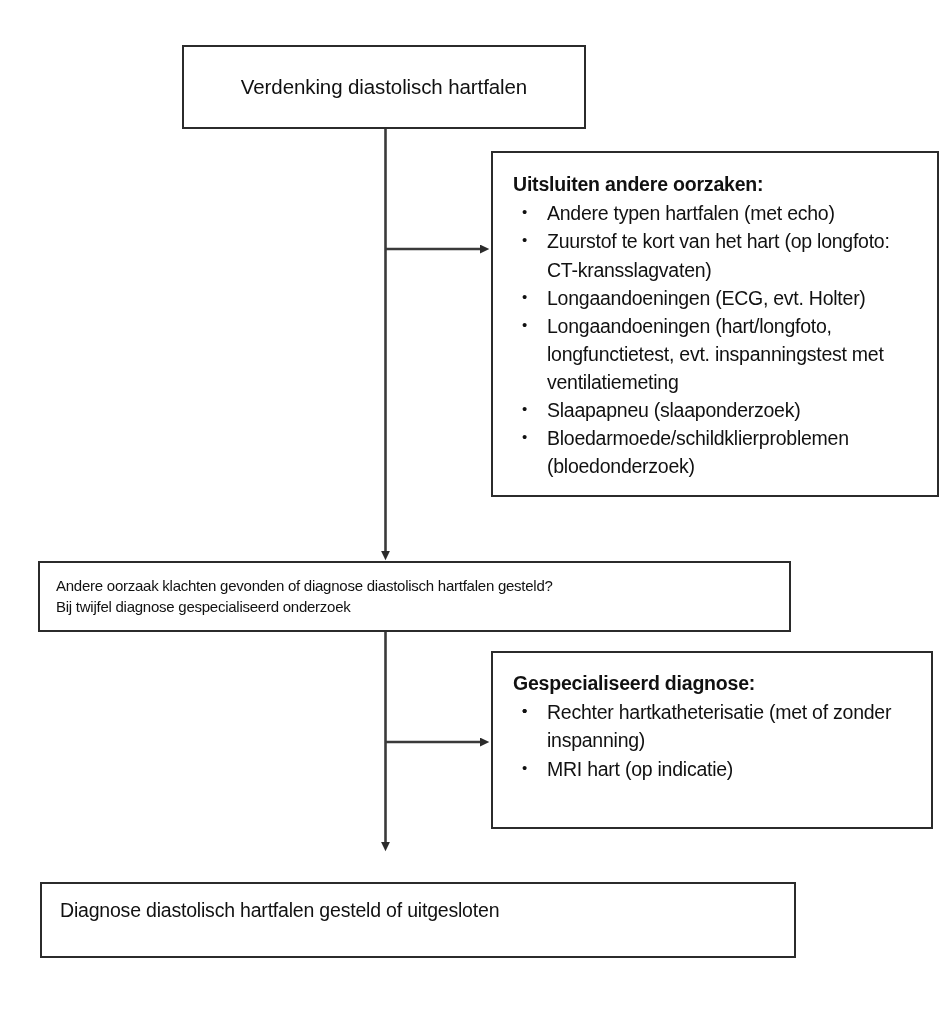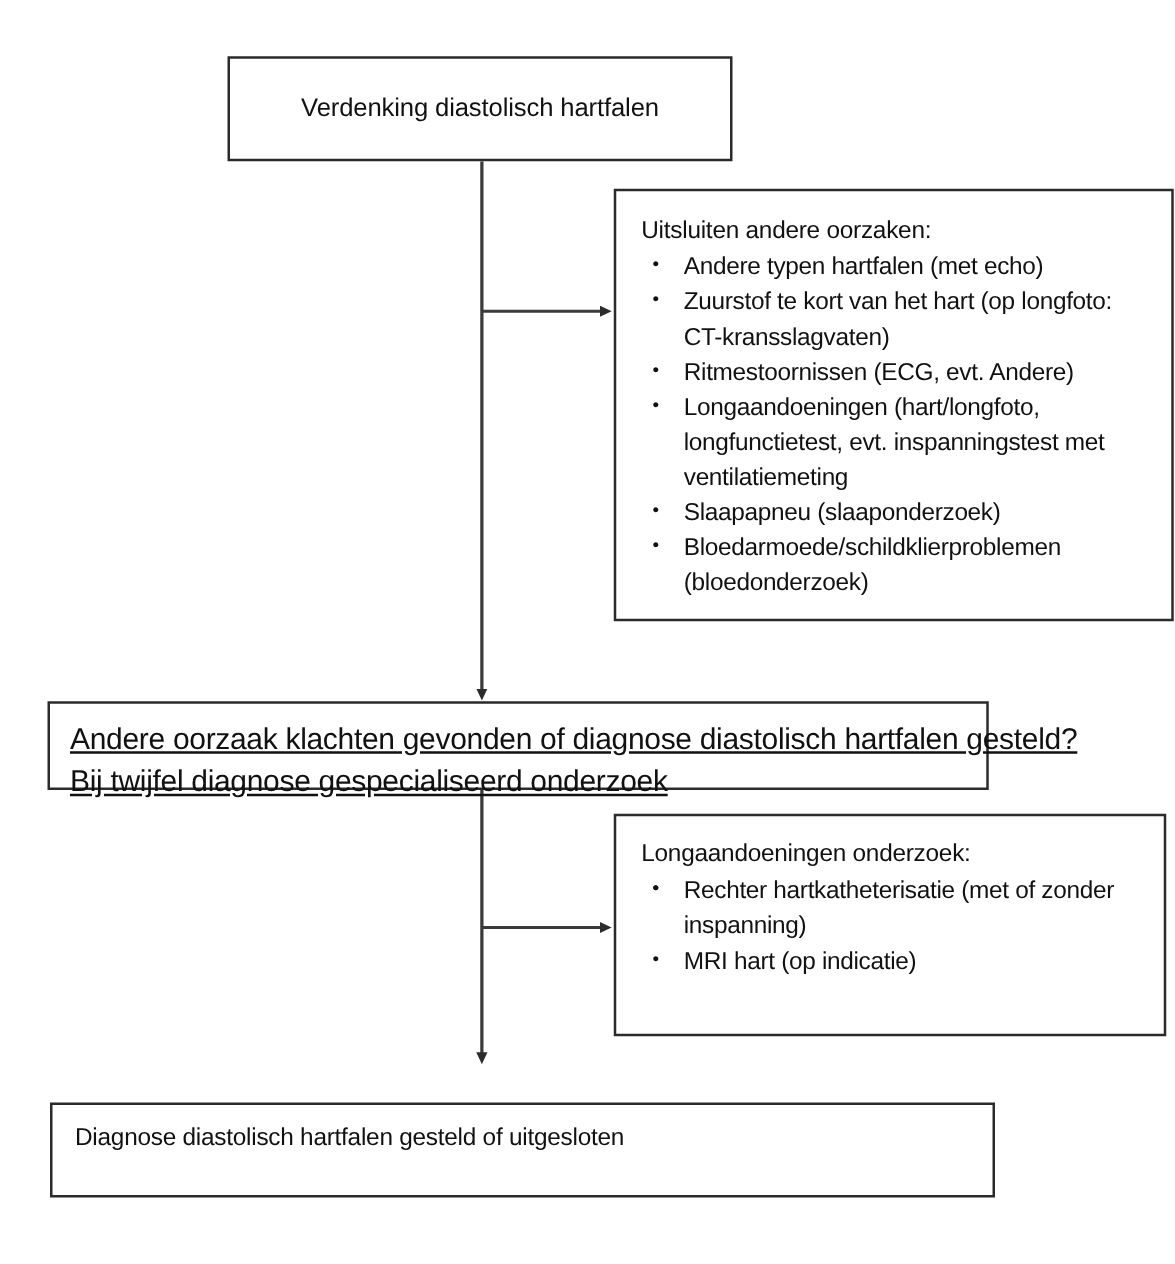--- a/index.html
+++ b/index.html
@@ -65,25 +65,24 @@
 
   
   #node-decision {
     left: 38px;
     top: 561px;
     width: 753px;
     height: 71px;
     padding: 12px 10px 0 16px;
   }
   #node-decision .line {
-    font-size: 24px;
+    font-size: 15px;
     line-height: 1.42;
     letter-spacing: -0.25px;
     white-space: nowrap;
-    text-decoration: underline;
   }
 
   
   #node-specialist {
     left: 491px;
     top: 651px;
     width: 442px;
     height: 178px;
     padding: 18px 12px 10px 20px;
   }
@@ -98,21 +97,21 @@
   }
   #node-conclusion .node-title {
     font-size: 19.5px;
     line-height: 1.3;
     letter-spacing: -0.2px;
   }
 
   
   .box-heading {
     font-size: 19.5px;
-    font-weight: normal;
+    font-weight: bold;
     letter-spacing: -0.2px;
     line-height: 1.3;
     margin: 0 0 2px 0;
   }
   ul.bullets {
     list-style: none;
     margin: 0;
     padding: 0;
   }
   ul.bullets > li {
@@ -165,21 +164,21 @@
       <li>
         <span class="bullet-dot">•</span>
         <span>Andere typen hartfalen (met echo)</span>
       </li>
       <li>
         <span class="bullet-dot">•</span>
         <span>Zuurstof te kort van het hart (op longfoto: CT-kransslagvaten)</span>
       </li>
       <li>
         <span class="bullet-dot">•</span>
-        <span>Ritmestoornissen (ECG, evt. Andere)</span>
+        <span>Longaandoeningen (ECG, evt. Holter)</span>
       </li>
       <li>
         <span class="bullet-dot">•</span>
         <span>Longaandoeningen (hart/longfoto, longfunctietest, evt. inspanningstest met ventilatiemeting</span>
       </li>
       <li>
         <span class="bullet-dot">•</span>
         <span>Slaapapneu (slaaponderzoek)</span>
       </li>
       <li>
@@ -188,21 +187,21 @@
       </li>
     </ul>
   </div>
 
   <div class="node" id="node-decision">
     <div class="line">Andere oorzaak klachten gevonden of diagnose diastolisch hartfalen gesteld?</div>
     <div class="line">Bij twijfel diagnose gespecialiseerd onderzoek</div>
   </div>
 
   <div class="node" id="node-specialist">
-    <div class="box-heading">Longaandoeningen onderzoek:</div>
+    <div class="box-heading">Gespecialiseerd diagnose:</div>
     <ul class="bullets">
       <li>
         <span class="bullet-dot">•</span>
       </li>
       <li>
         <span class="bullet-dot">•</span>
         <span>Rechter hartkatheterisatie (met of zonder inspanning)</span>
       </li>
       <li>
         <span class="bullet-dot">•</span>

